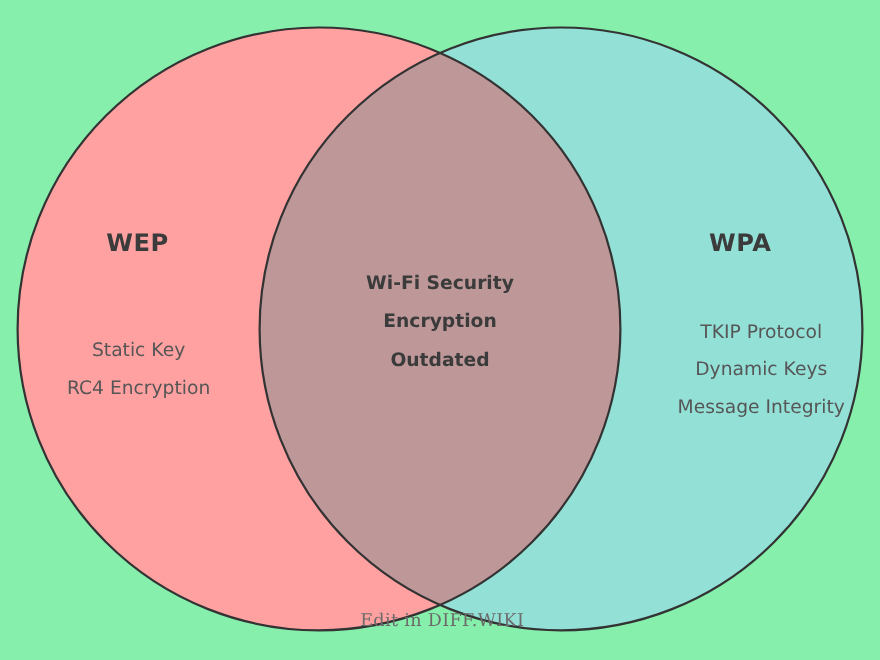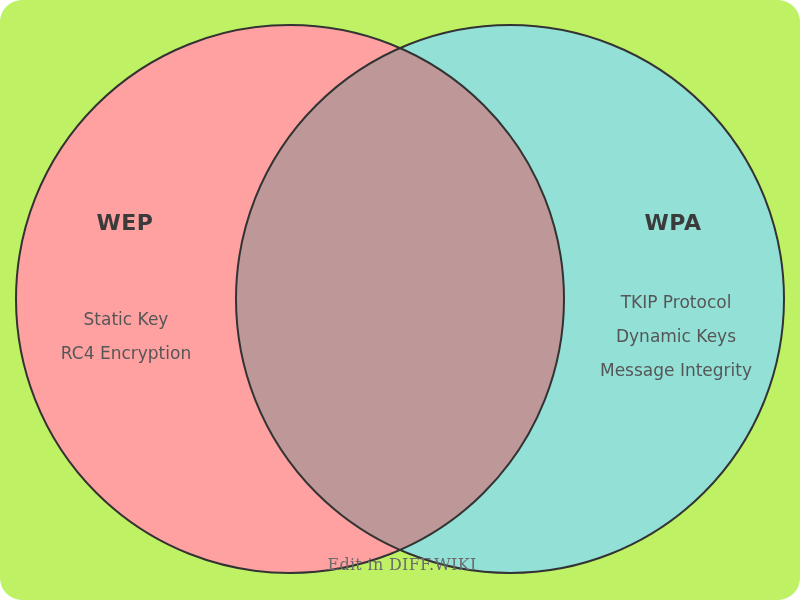--- a/index.html
+++ b/index.html
@@ -5,23 +5,22 @@
   html, body {
     margin: 0;
     padding: 0;
     background: #ffffff;
     font-family: "DejaVu Sans", "Liberation Sans", sans-serif;
   }
   .stage {
     position: relative;
     width: 800px;
     height: 600px;
-    background: #bef264;
+    background: #86efac;
     overflow: hidden;
-    border-radius: 22px;
   }
   .venn-svg {
     position: absolute;
     left: 0;
     top: 0;
     width: 800px;
     height: 600px;
   }
   .label {
     position: absolute;
@@ -81,22 +80,27 @@
 
   <div class="label set-title" style="left:125px; top:222px;">WEP</div>
 
   <div class="label set-title" style="left:673px; top:222px;">WPA</div>
 
   <div class="label item-list" style="left:126px; top:336px;">
     <div>Static Key</div>
     <div>RC4 Encryption</div>
   </div>
 
+  <div class="label center-list" style="left:400px; top:293px;">
+    <div>Wi-Fi Security</div>
+    <div>Encryption</div>
+    <div>Outdated</div>
+  </div>
 
-  <div class="label item-list" style="left:676px; top:336px;">
+  <div class="label item-list" style="left:692px; top:336px;">
     <div>TKIP Protocol</div>
     <div>Dynamic Keys</div>
     <div>Message Integrity</div>
   </div>
 
   <div class="label footer-note" style="left:402px; top:564px;">Edit in DIFF.WIKI</div>
 
 </div>
 
 </body></html>

